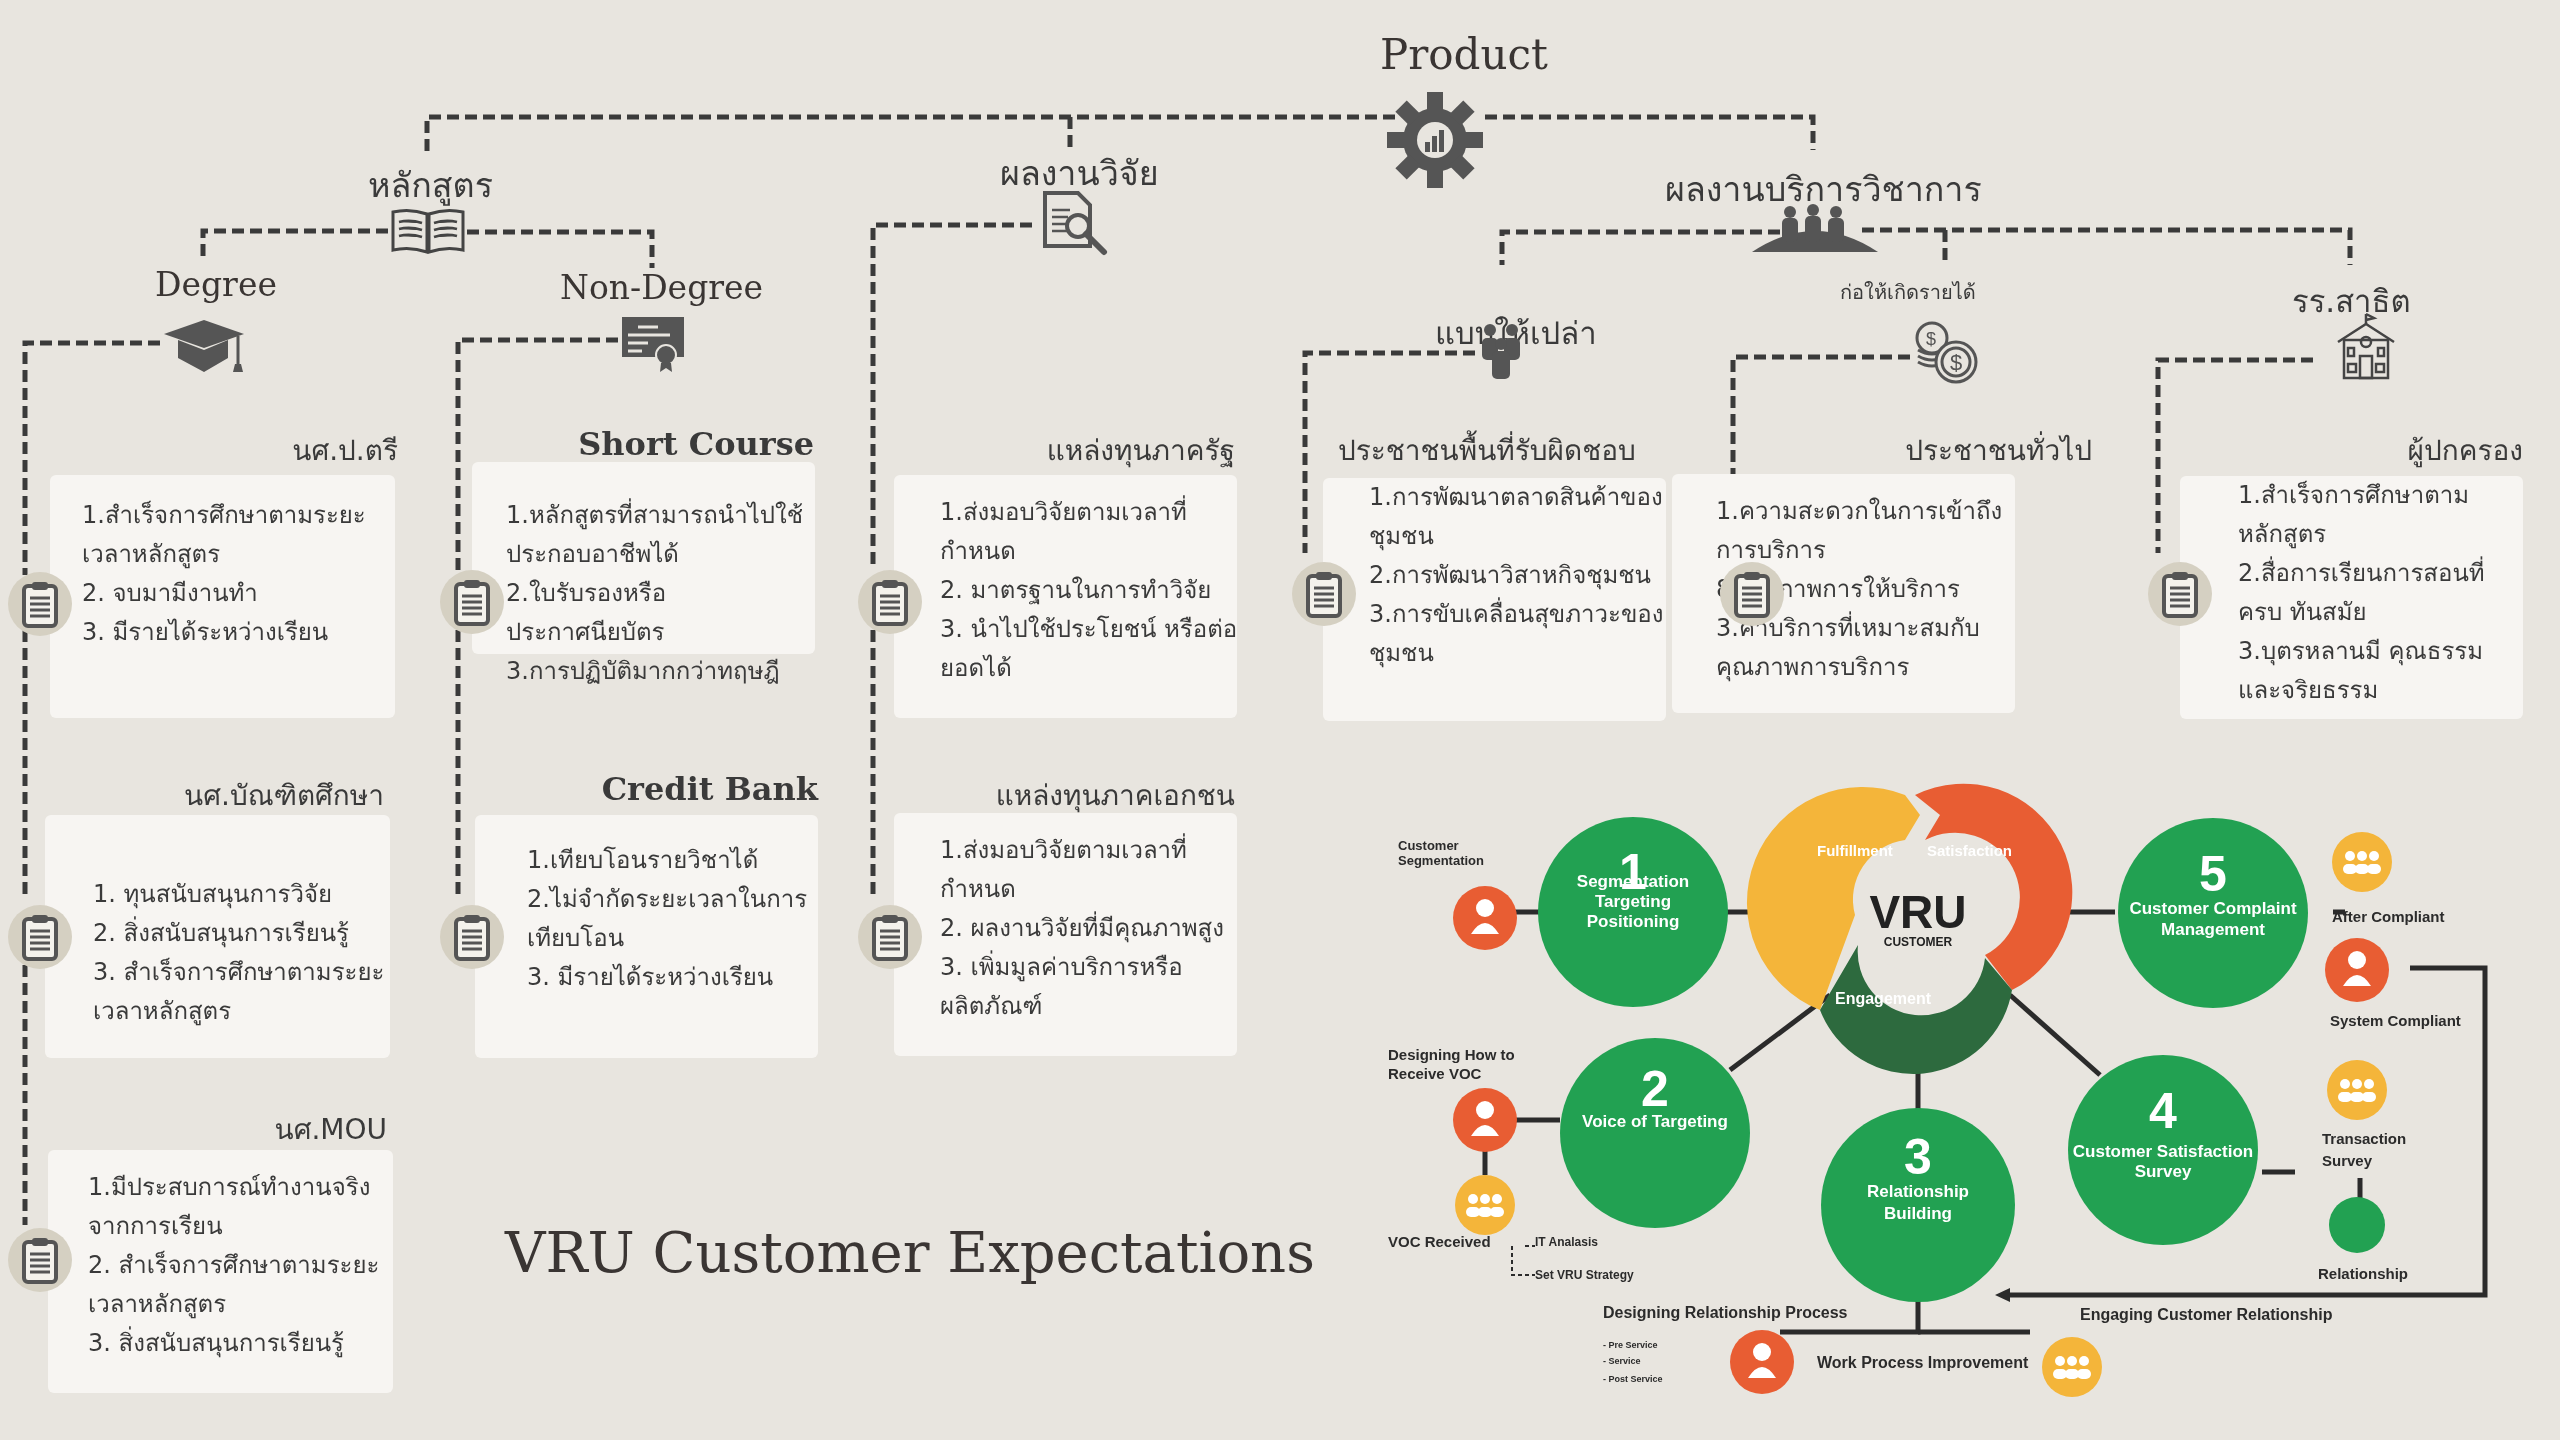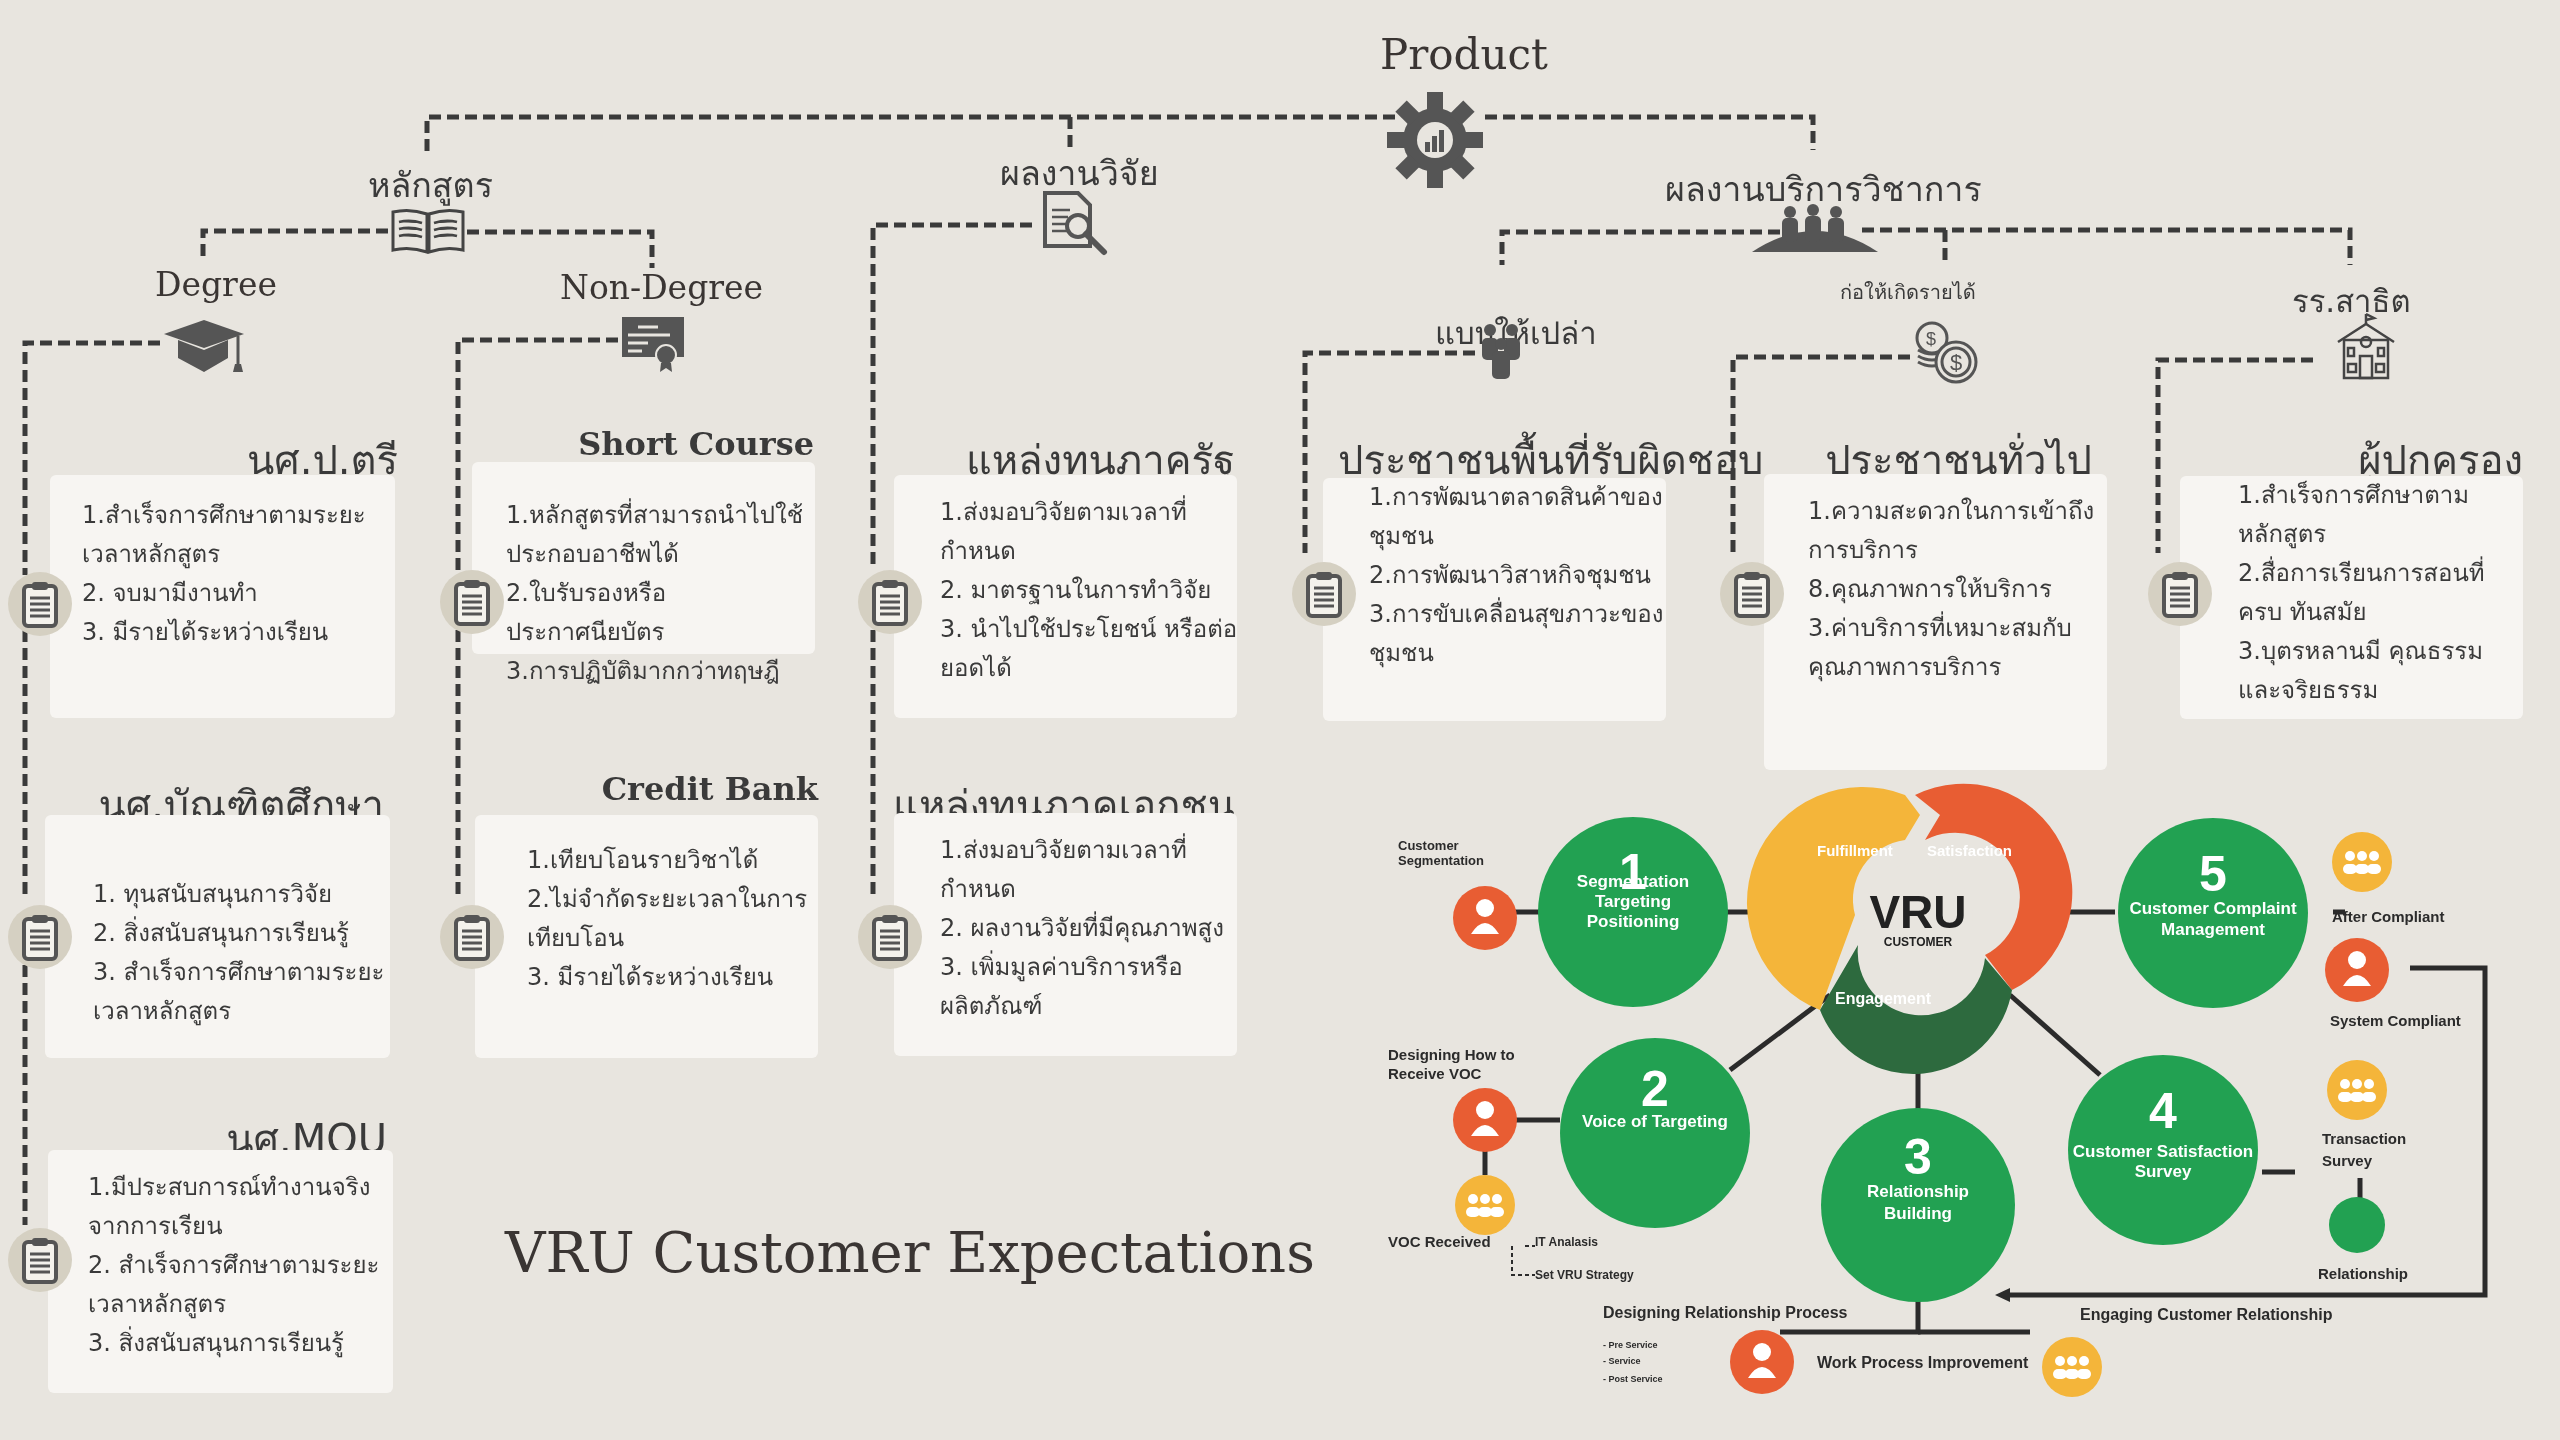--- a/index.html
+++ b/index.html
@@ -3,21 +3,21 @@
 <meta charset="utf-8">
 <style>
   html, body { margin:0; padding:0; }
   body { width:2560px; height:1440px; background:#e8e5df; position:relative; overflow:hidden; font-family:"DejaVu Sans", sans-serif; color:#3a3a3a; }
   .abs { position:absolute; }
   .serif { font-family:"DejaVu Serif", "Liberation Serif", serif; font-weight:300; color:#3a3533; }
   .head { font-size:34px; color:#3a3a3a; white-space:nowrap; }
   .card { position:absolute; background:#f7f5f2; border-radius:6px; box-sizing:border-box; padding:18px 26px; font-size:24px; line-height:39px; color:#3a3a3a; }
   .card .line { display:block; white-space:nowrap; }
   .clip { position:absolute; width:64px; height:64px; border-radius:50%; background:#d5d0c2; display:flex; align-items:center; justify-content:center; }
-  .ctitle { position:absolute; font-size:40px; color:#3a3a3a; text-align:right; white-space:nowrap; }
+  .ctitle { position:absolute; font-size:28px; color:#3a3a3a; text-align:right; white-space:nowrap; }
   .ctitle.serif { font-size:32px;font-weight:bold; }
   svg text { font-family:"Liberation Sans", sans-serif; }
 </style>
 </head>
 <body>
 
 <svg class="abs" style="left:0;top:0" width="2560" height="1440">
   <g fill="none" stroke="#3a3a3a" stroke-width="5" stroke-dasharray="12 6">
 
     <path d="M1395 117 H427 V155"></path>
@@ -234,21 +234,21 @@
 <div class="ctitle" style="left:1338px;top:428px;">ประชาชนพื้นที่รับผิดชอบ</div>
 <div class="card" style="left:1323px;top:478px;width:343px;height:243px;padding:0 46px;">
   <span class="line">1.การพัฒนาตลาดสินค้าของ</span>
   <span class="line">ชุมชน</span>
   <span class="line">2.การพัฒนาวิสาหกิจชุมชน</span>
   <span class="line">3.การขับเคลื่อนสุขภาวะของ</span>
   <span class="line">ชุมชน</span>
 </div>
 
 <div class="ctitle" style="right:468px;top:428px;">ประชาชนทั่วไป</div>
-<div class="card" style="left:1764px;top:474px;width:343px;height:296px;padding:18px 44px;">
+<div class="card" style="left:1672px;top:474px;width:343px;height:239px;padding:18px 44px;">
   <span class="line">1.ความสะดวกในการเข้าถึง</span>
   <span class="line">การบริการ</span>
   <span class="line">8.คุณภาพการให้บริการ</span>
   <span class="line">3.ค่าบริการที่เหมาะสมกับ</span>
   <span class="line">คุณภาพการบริการ</span>
 </div>
 
 <div class="ctitle" style="right:37px;top:428px;">ผู้ปกครอง</div>
 <div class="card" style="left:2180px;top:476px;width:343px;height:243px;padding:0 58px;">
   <span class="line">1.สำเร็จการศึกษาตาม</span>

